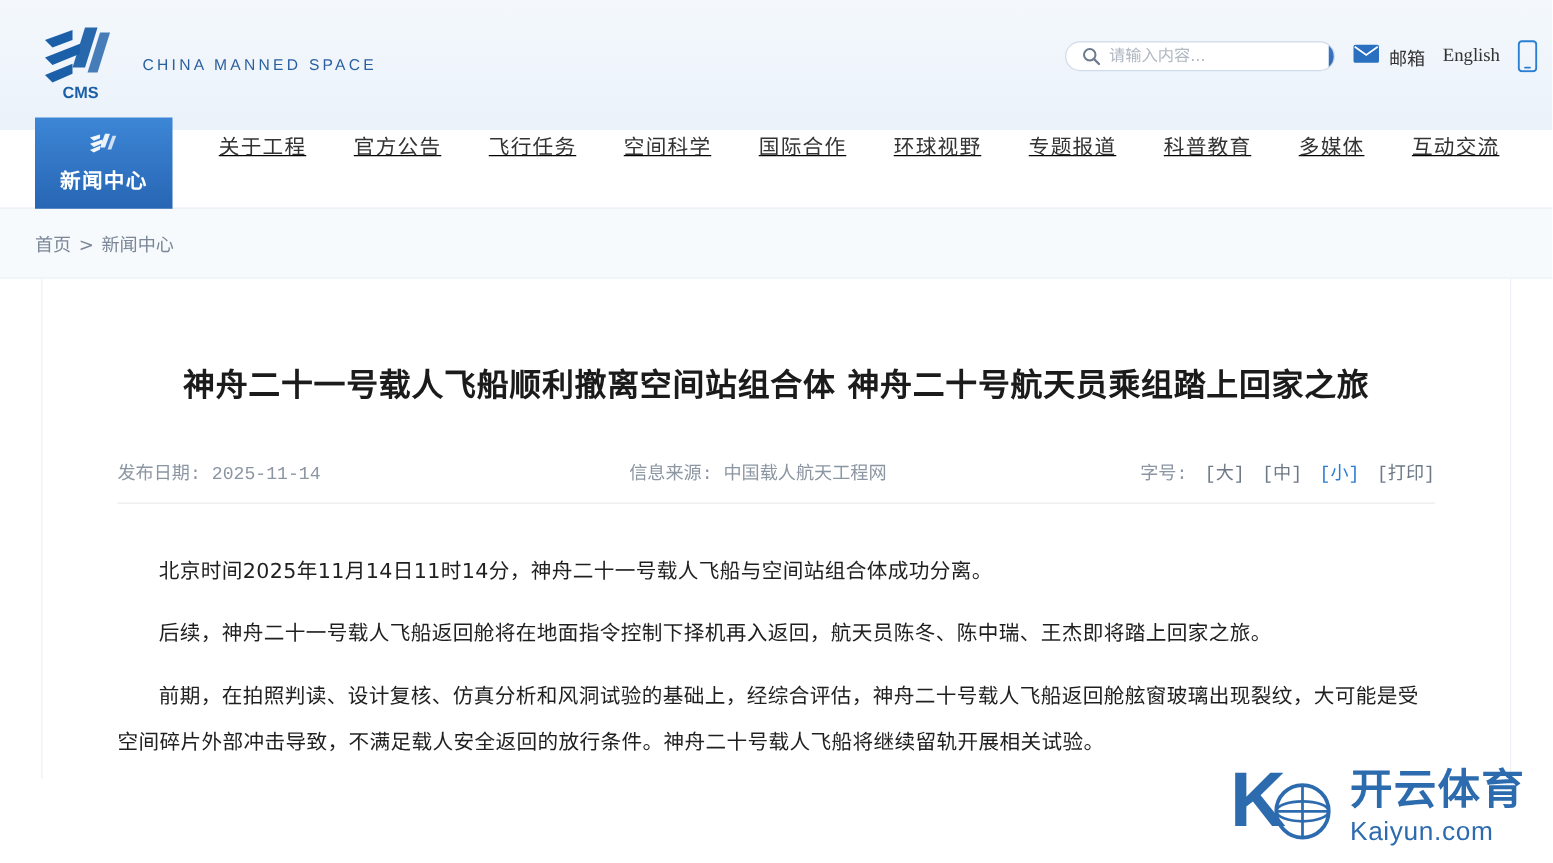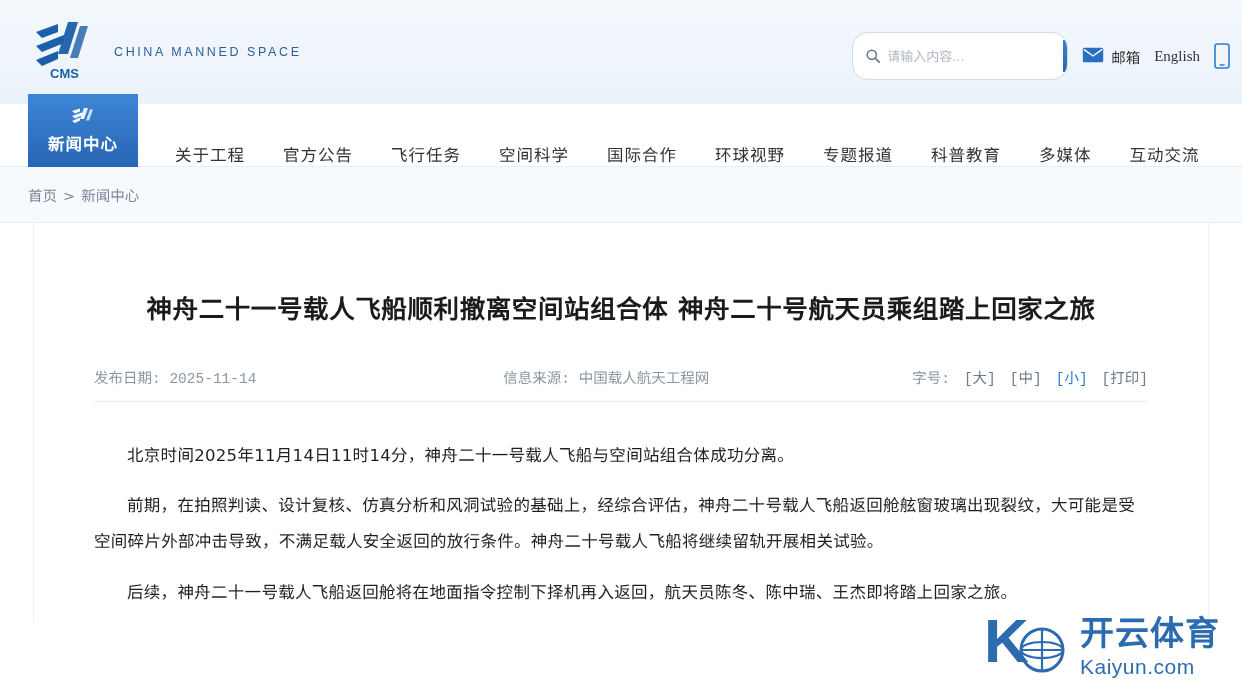--- a/index.html
+++ b/index.html
@@ -53,21 +53,21 @@
   .header-right {
     position: absolute;
     right: 12px; top: 32px;
     display: flex;
     align-items: center;
     gap: 14px;
   }
   .search-box {
     display: flex;
     align-items: center;
-    width: 216px; height: 48px;
+    width: 216px; height: 24px;
     background: #ffffff;
     border: 1px solid #cfdcea;
     border-radius: 16px;
     padding-left: 12px;
     overflow: hidden;
   }
   .search-icon-svg { flex: 0 0 auto; display:block; }
   .search-input {
     flex: 1 1 auto;
     border: none; outline: none;
@@ -125,23 +125,24 @@
     cursor: pointer;
   }
   .nav-active .mini-logo { opacity: .95; }
   .nav-active .label {
     font-size: 16.5px; font-weight: bold; letter-spacing: 1px;
     font-family: "DejaVu Sans", "Liberation Sans", sans-serif;
   }
   .nav-items {
     flex: 1;
     display: flex;
-    align-items: flex-end;
+    align-items: flex-start;
     gap: 0;
     padding-left: 18px;
+    text-decoration: underline;
   }
   .nav-item {
     padding: 0 19px;
     font-size: 16.5px;
     color: #333333;
     cursor: pointer;
     letter-spacing: 1px;
     white-space: nowrap;
     font-family: "DejaVu Sans", "Liberation Sans", sans-serif;
   }
@@ -347,22 +348,22 @@
           <span>字号:</span>
           <span class="fs-opt">[大]</span>
           <span class="fs-opt">[中]</span>
           <span class="fs-opt active">[小]</span>
           <span class="print-opt">[打印]</span>
         </span>
       </div>
 
       <div class="article-body">
         <p>北京时间2025年11月14日11时14分，神舟二十一号载人飞船与空间站组合体成功分离。</p>
+        <p>后续，神舟二十一号载人飞船返回舱将在地面指令控制下择机再入返回，航天员陈冬、陈中瑞、王杰即将踏上回家之旅。</p>
         <p>前期，在拍照判读、设计复核、仿真分析和风洞试验的基础上，经综合评估，神舟二十号载人飞船返回舱舷窗玻璃出现裂纹，大可能是受空间碎片外部冲击导致，不满足载人安全返回的放行条件。神舟二十号载人飞船将继续留轨开展相关试验。</p>
-        <p>后续，神舟二十一号载人飞船返回舱将在地面指令控制下择机再入返回，航天员陈冬、陈中瑞、王杰即将踏上回家之旅。</p>
       </div>
 
     </div>
   </div>
 
   <div class="watermark">
     <span>
       <svg width="86" height="72" viewBox="0 0 86 72" xmlns="http://www.w3.org/2000/svg">
         <text x="0" y="54" font-family="Liberation Sans, sans-serif" font-size="62" font-weight="bold" fill="#1b5fa8">K</text>
         <circle cx="58" cy="42" r="21" fill="none" stroke="#1b5fa8" stroke-width="3"></circle>

